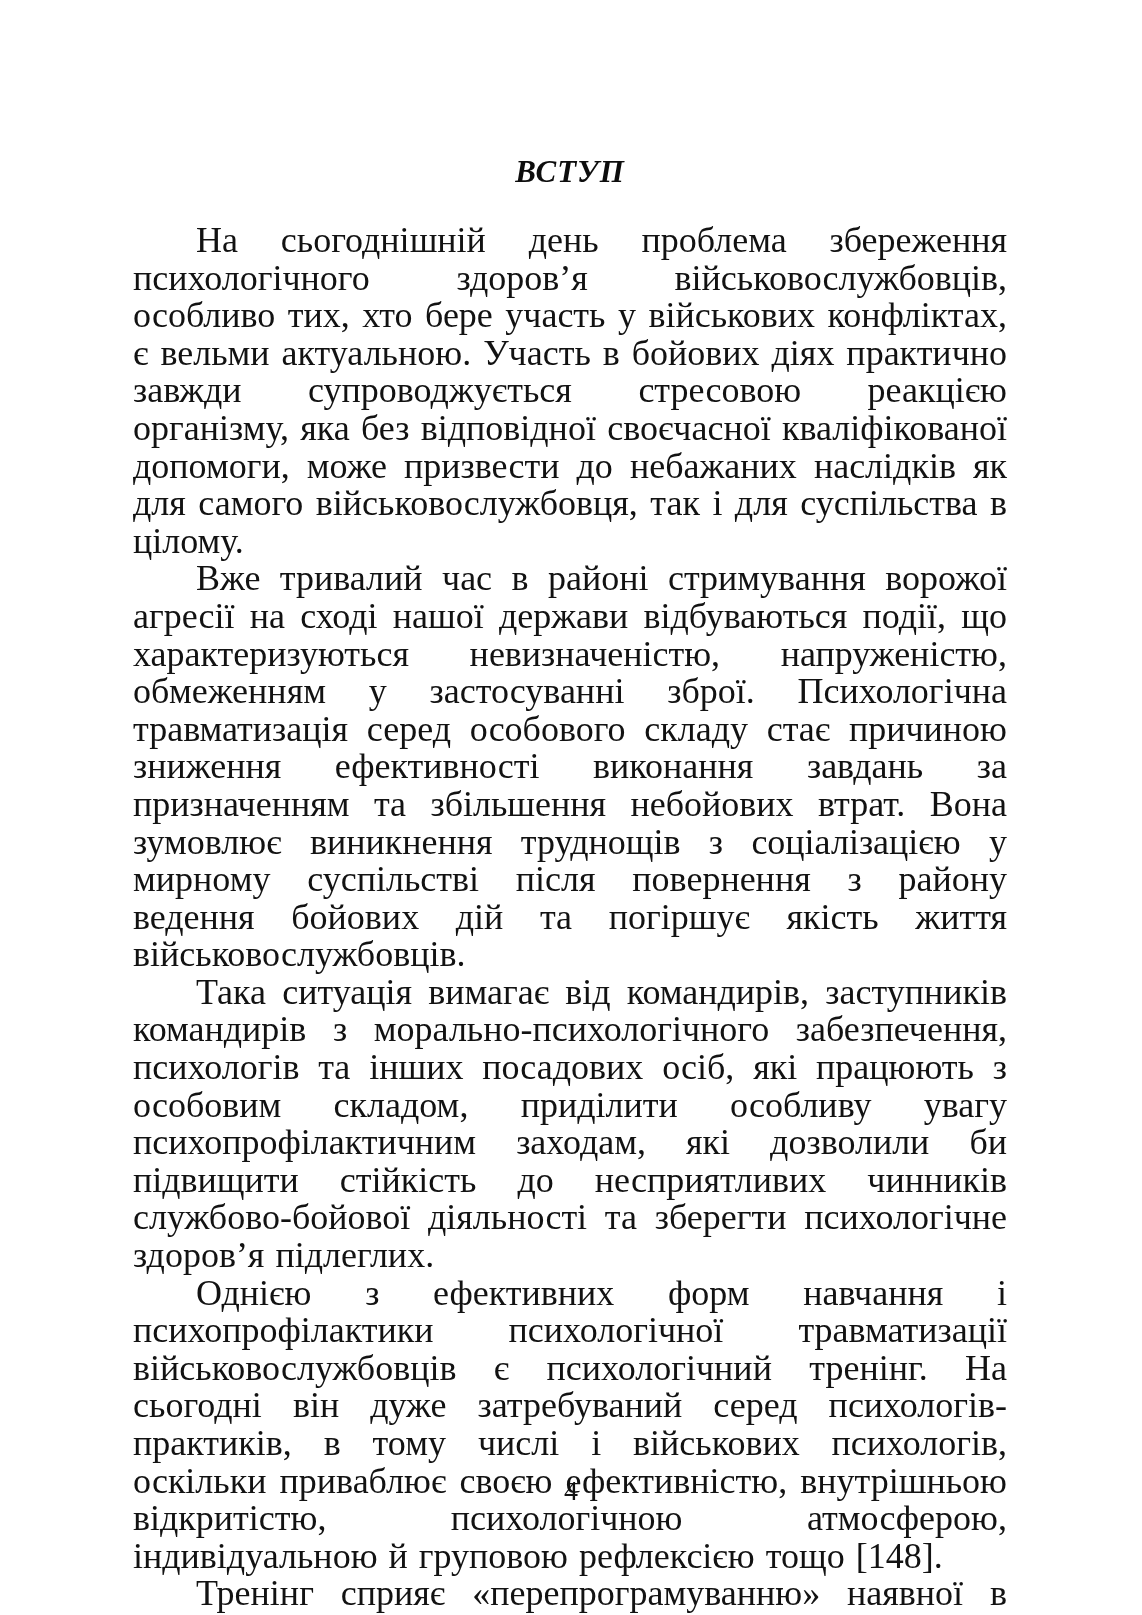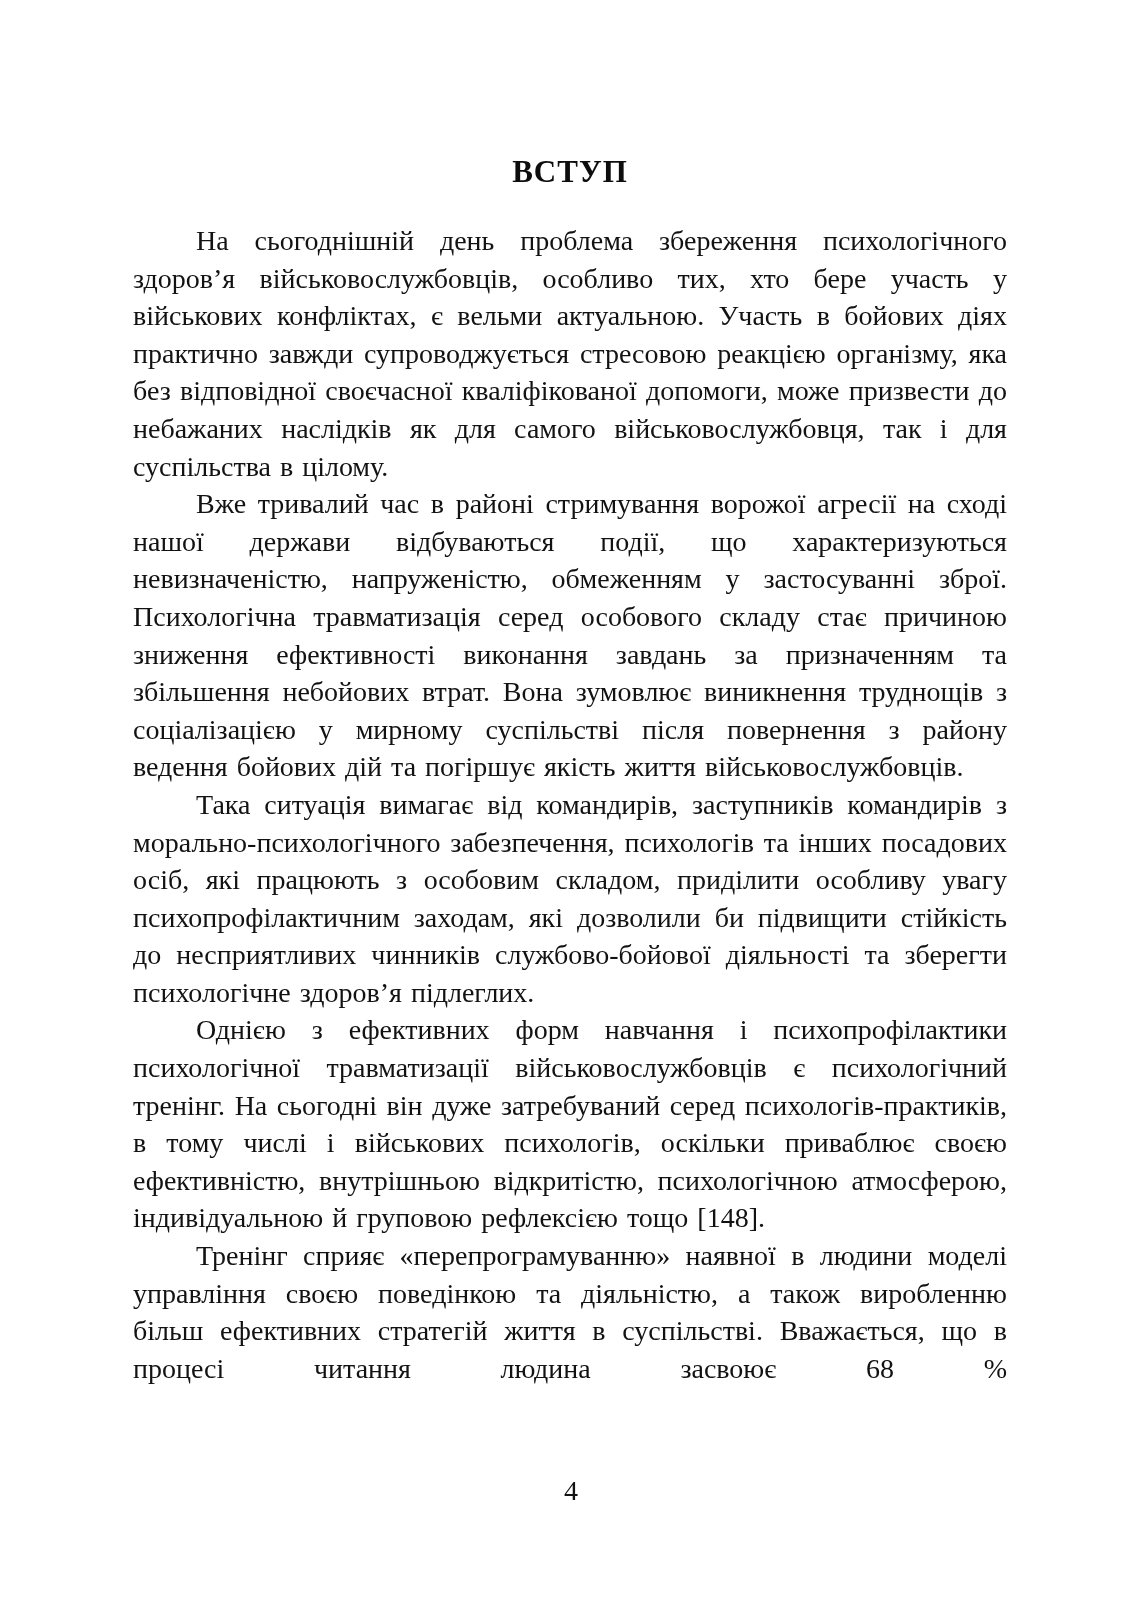--- a/index.html
+++ b/index.html
@@ -31,24 +31,25 @@
     width: 874px;
   }
   .doc-title {
     margin: 0 0 30px 0;
     font-size: 31px;
     line-height: 40px;
     font-weight: bold;
     text-align: center;
     letter-spacing: 1px;
     color: #0d0d0d;
+    font-style: italic;
   }
   .para {
     margin: 0;
-    font-size: 28px;
+    font-size: 36px;
     line-height: 37.6px;
     text-align: justify;
     text-indent: 63px;
     word-spacing: 2px;
     color: #121212;
   }
   
   .para.continues {
     text-align-last: justify;
   }

